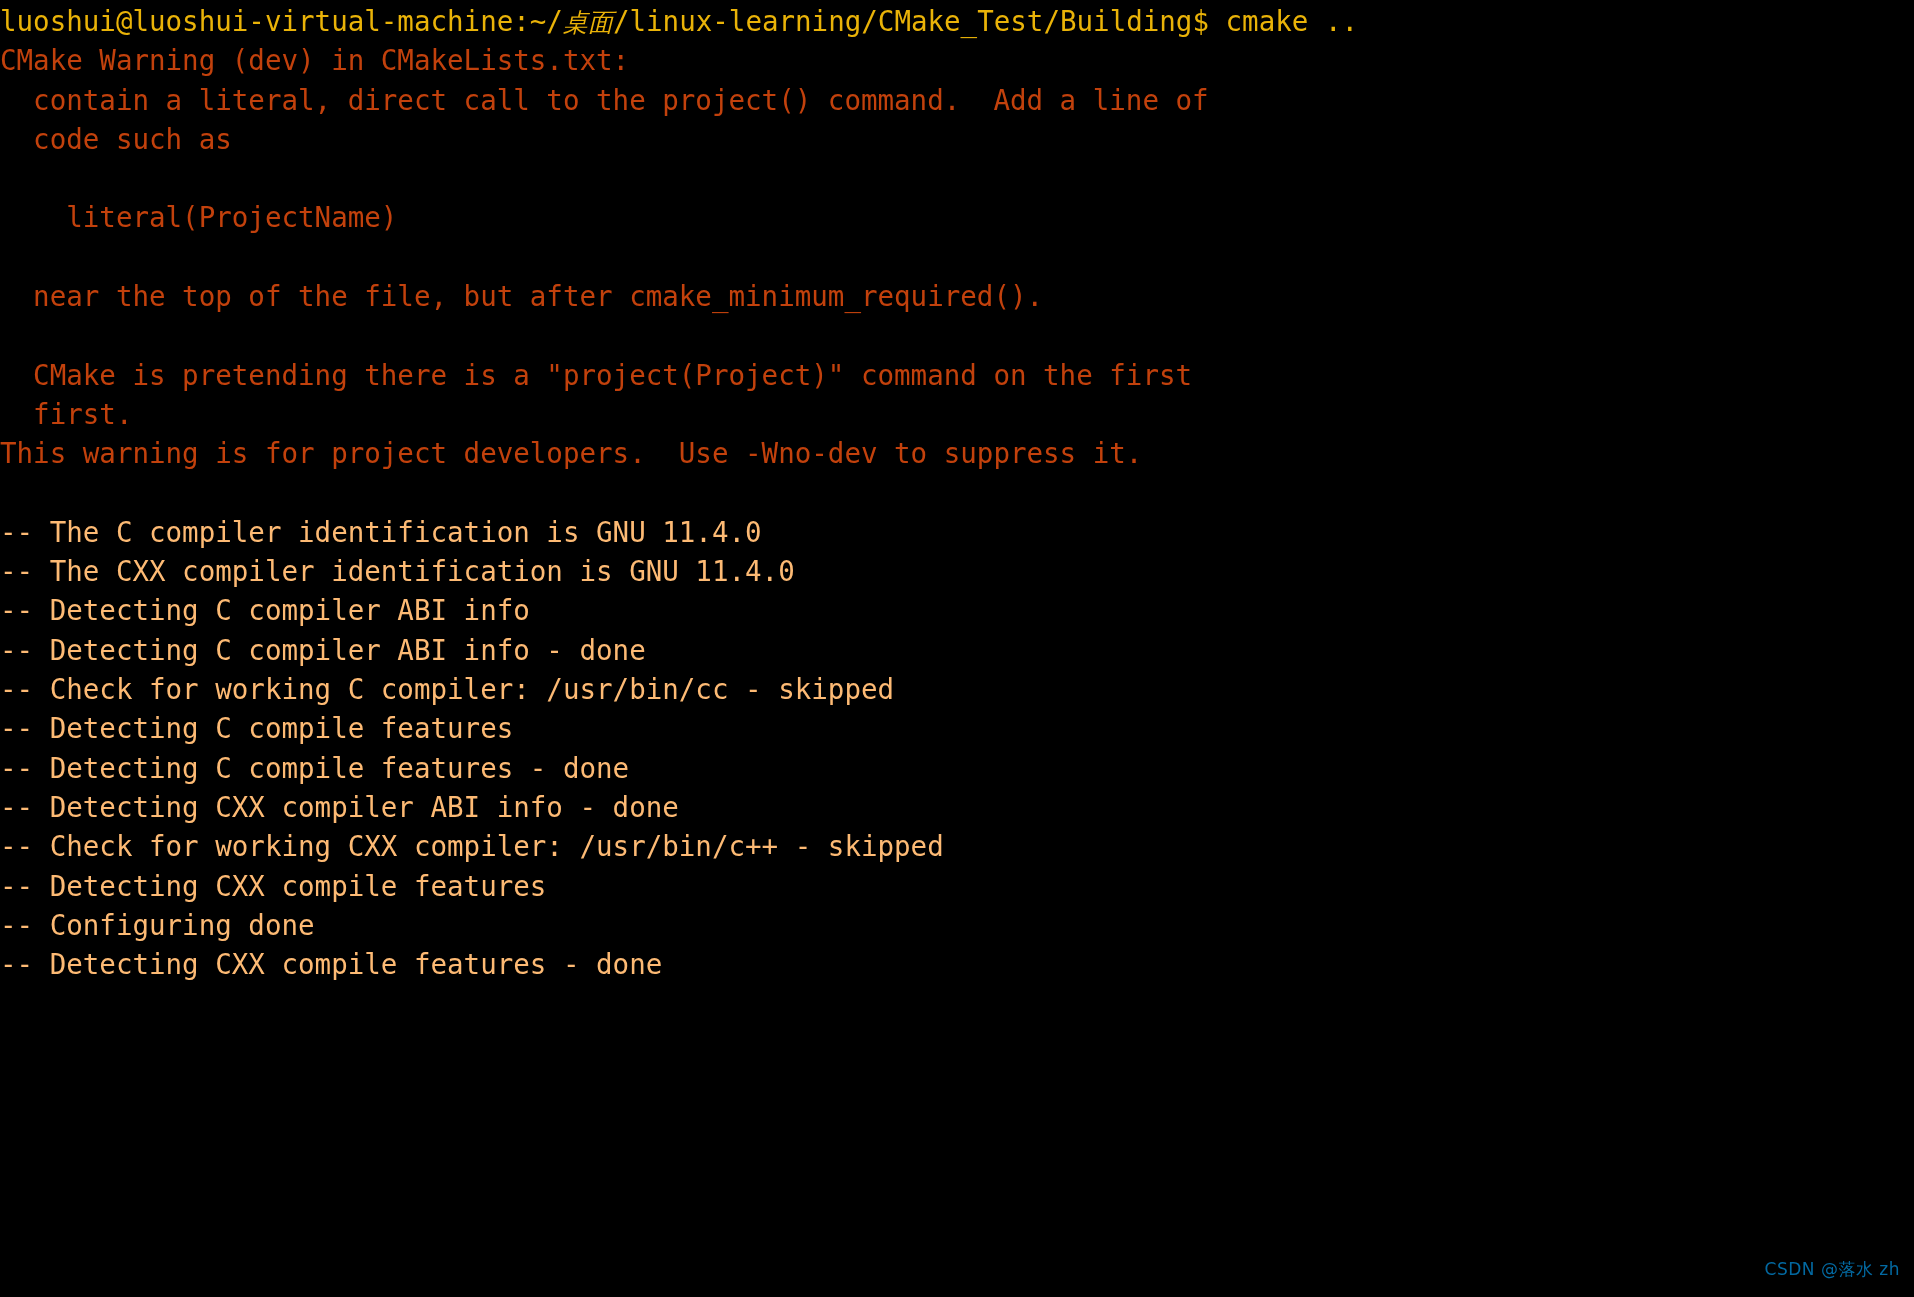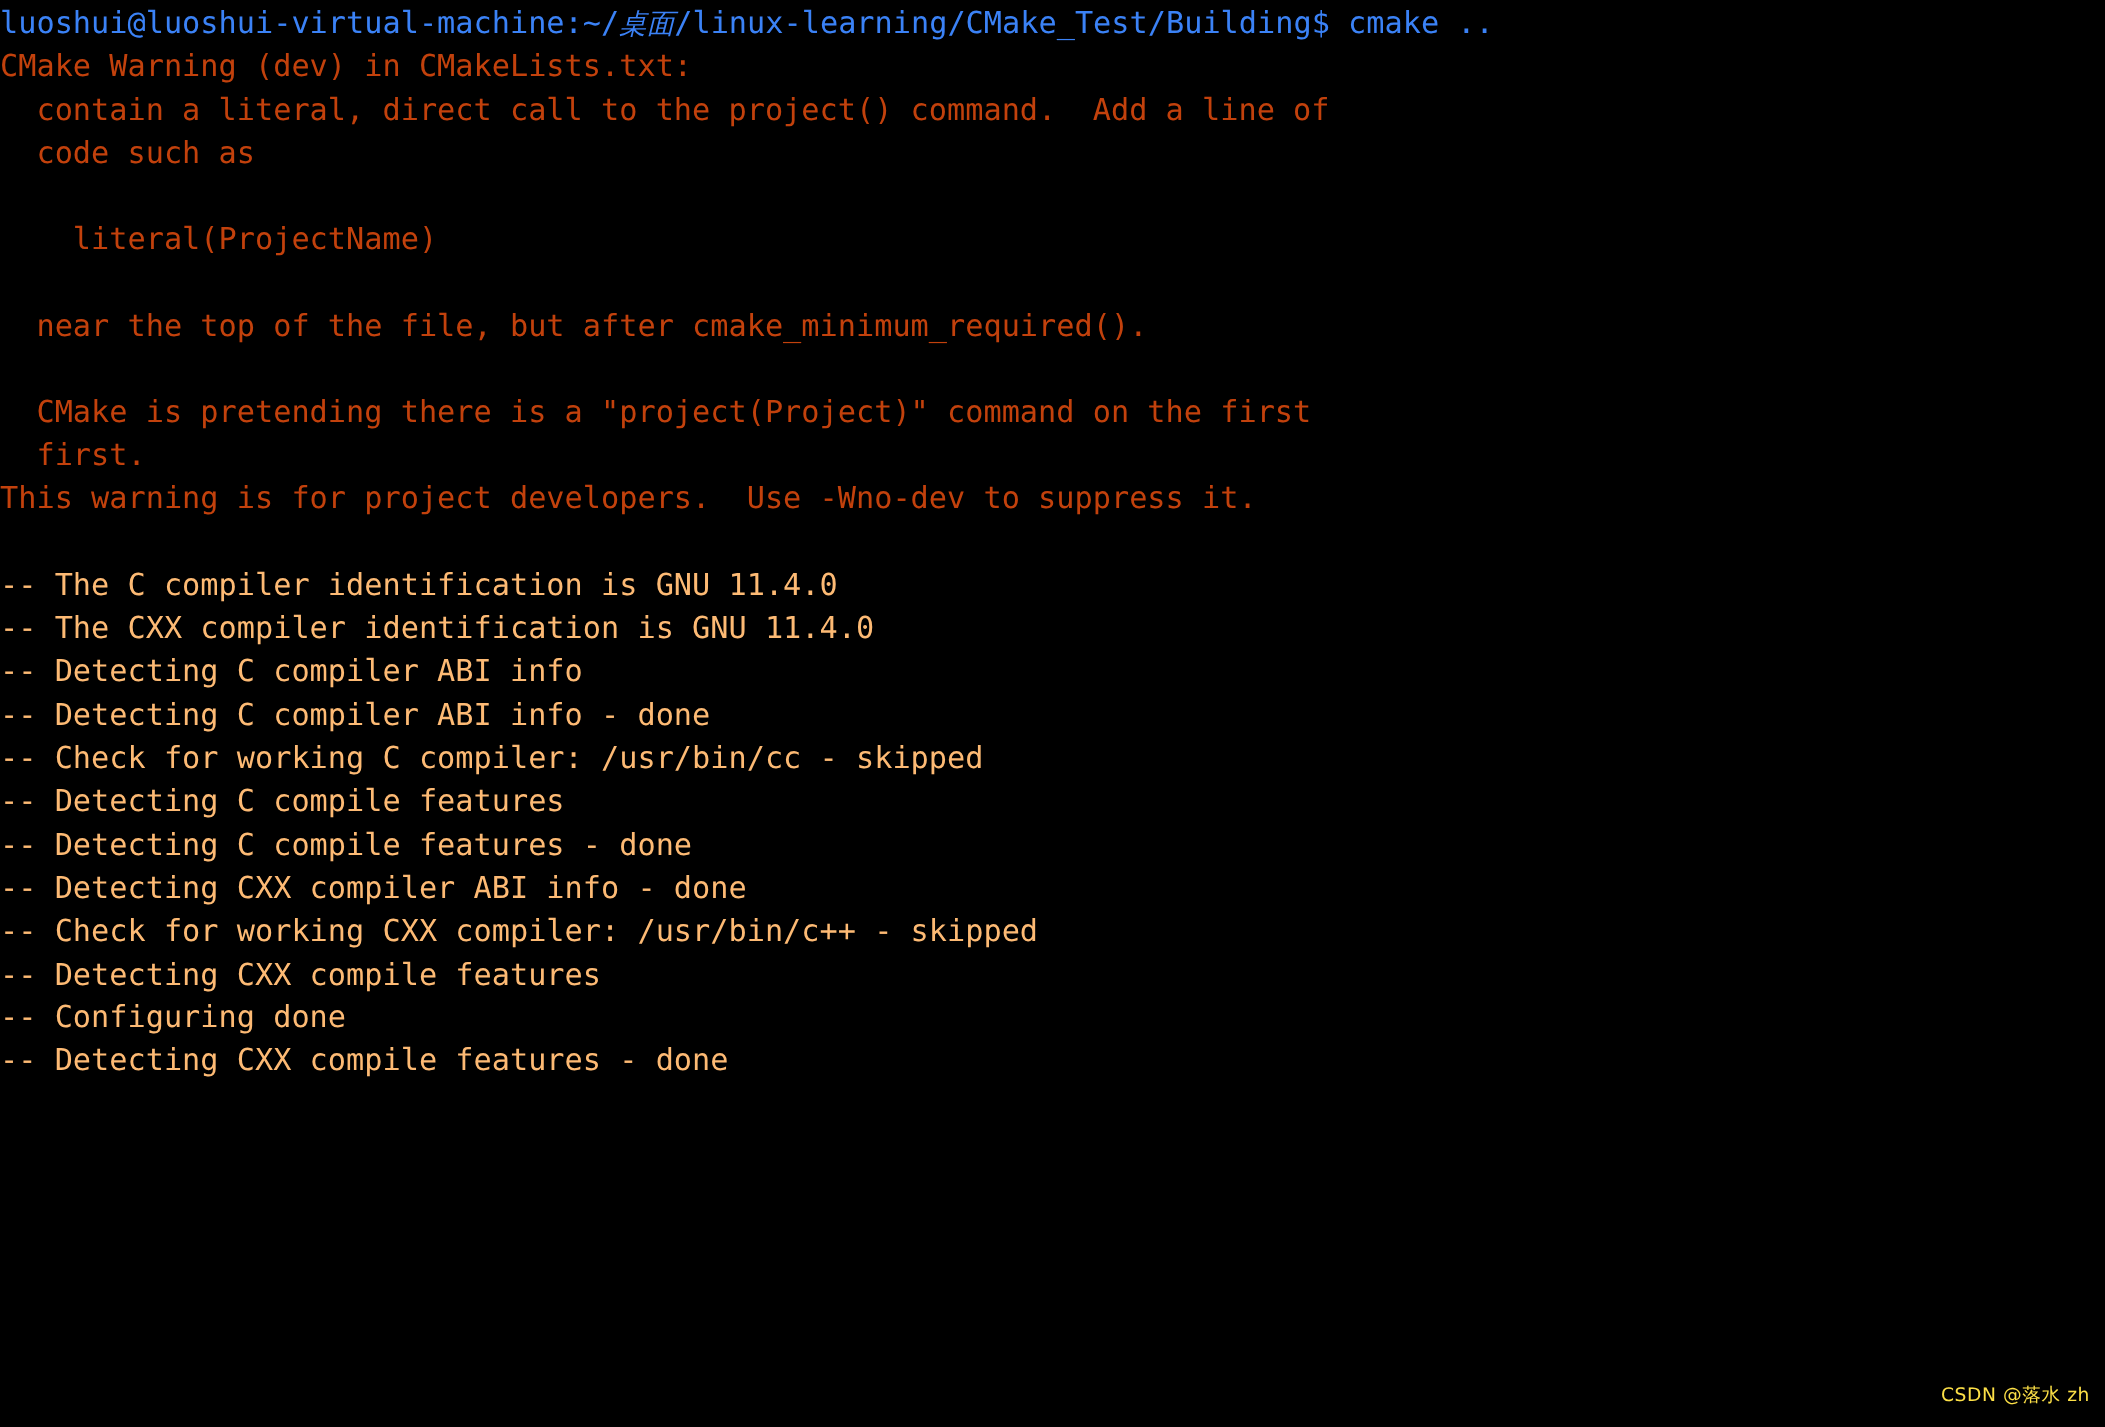--- a/index.html
+++ b/index.html
@@ -26,29 +26,29 @@
     right: 0;
   }
   .line {
     white-space: pre;
     margin: 0;
     padding: 0;
     height: 39.3px;
     font-size: 27.5px;
     line-height: 39.3px;
   }
-  .c-prompt  { color: #3b82f6; }
+  .c-prompt  { color: #eab308; }
   .c-warn    { color: #c2410c; }
   .c-out     { color: #fdba74; }
   .cjk { font-family: "DejaVu Sans", "Liberation Serif", serif; font-style: italic; font-size: 25px; }
   #watermark {
     position: absolute;
     right: 14px;
     bottom: 8px;
-    color: #fde047;
+    color: #0369a1;
     font-family: "DejaVu Sans", "Liberation Sans", sans-serif;
     font-size: 17px;
     letter-spacing: 0.5px;
     white-space: pre;
   }
 </style>
 </head>
 <body>
 
 <div id="terminal">

